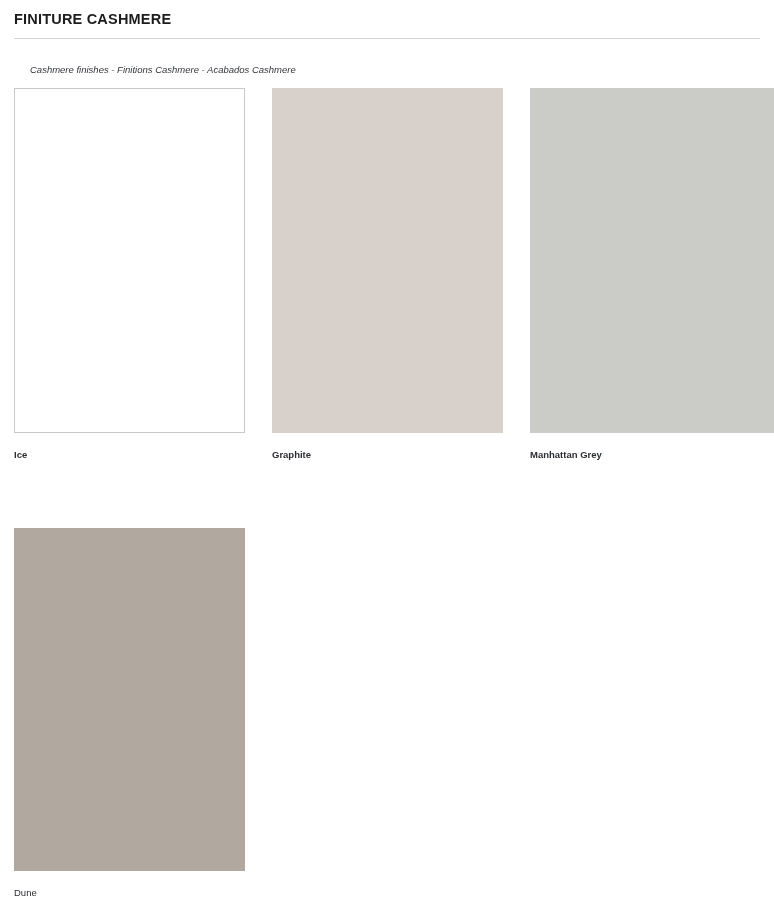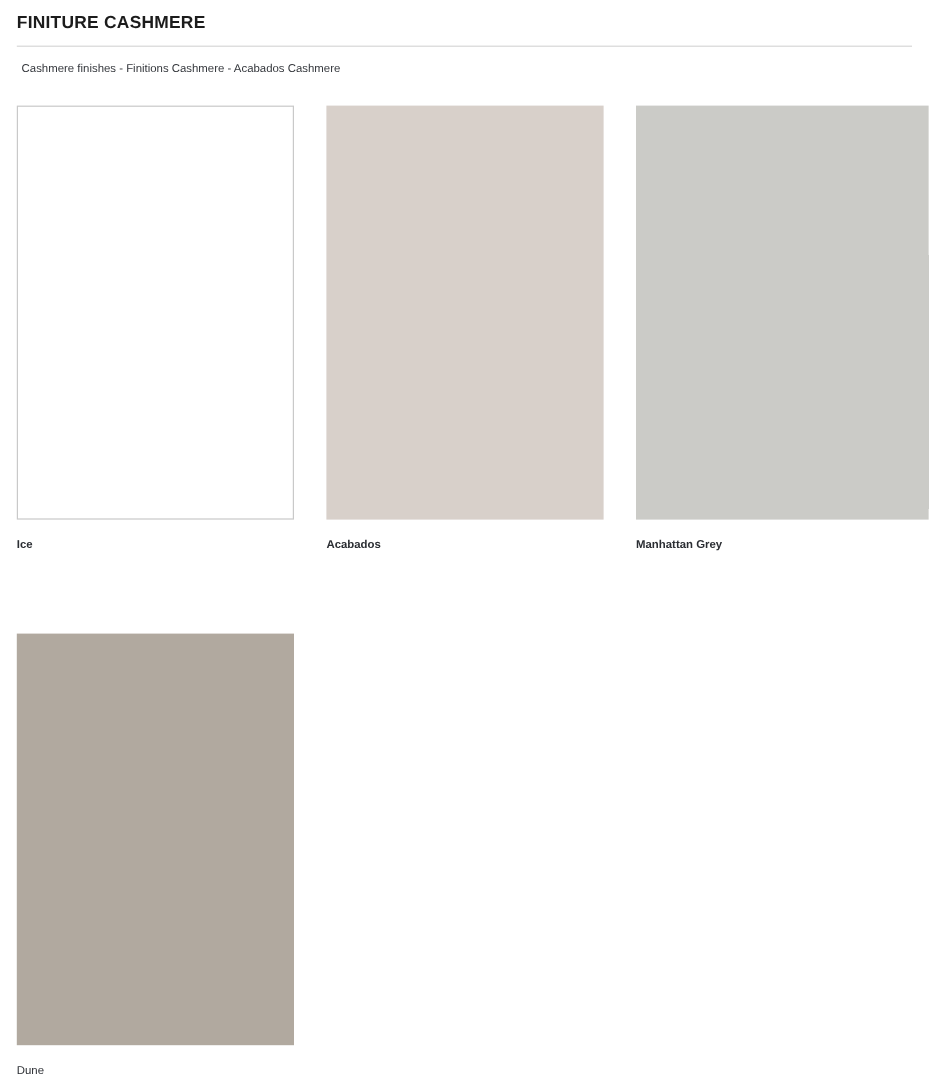--- a/index.html
+++ b/index.html
@@ -52,26 +52,27 @@
     top: 38px;
     width: 746px;
     height: 1px;
     background: #d6d6d6;
   }
 
   .page-subtitle {
     position: absolute;
     left: 14px;
     top: 47px;
-    margin: 4px;
+    margin: 16px;
     font-size: 9.5px;
     font-weight: normal;
     color: #33363b;
     line-height: 13px;
     white-space: nowrap;
+    font-style: italic;
   }
 
   
   .swatch-grid {
     position: absolute;
     left: 0;
     top: 0;
     width: 774px;
     height: 905px;
   }
@@ -134,21 +135,21 @@
 
   <div class="swatch-grid">
 
     <div class="swatch-cell row-1 col-1">
       <div class="swatch-chip has-border" style="background-color: rgb(255, 255, 255);"></div>
       <div class="swatch-label">Ice</div>
     </div>
 
     <div class="swatch-cell row-1 col-2">
       <div class="swatch-chip" style="background-color: rgb(216, 208, 202);"></div>
-      <div class="swatch-label">Acabados</div>
+      <div class="swatch-label">Graphite</div>
     </div>
 
     <div class="swatch-cell row-1 col-3">
       <div class="swatch-chip" style="background-color: rgb(203, 203, 199);"></div>
       <div class="swatch-label">Manhattan Grey</div>
     </div>
 
     <div class="swatch-cell row-2 col-1">
       <div class="swatch-chip" style="background-color: rgb(177, 169, 159);"></div>
       <div class="swatch-label">Dune</div>

